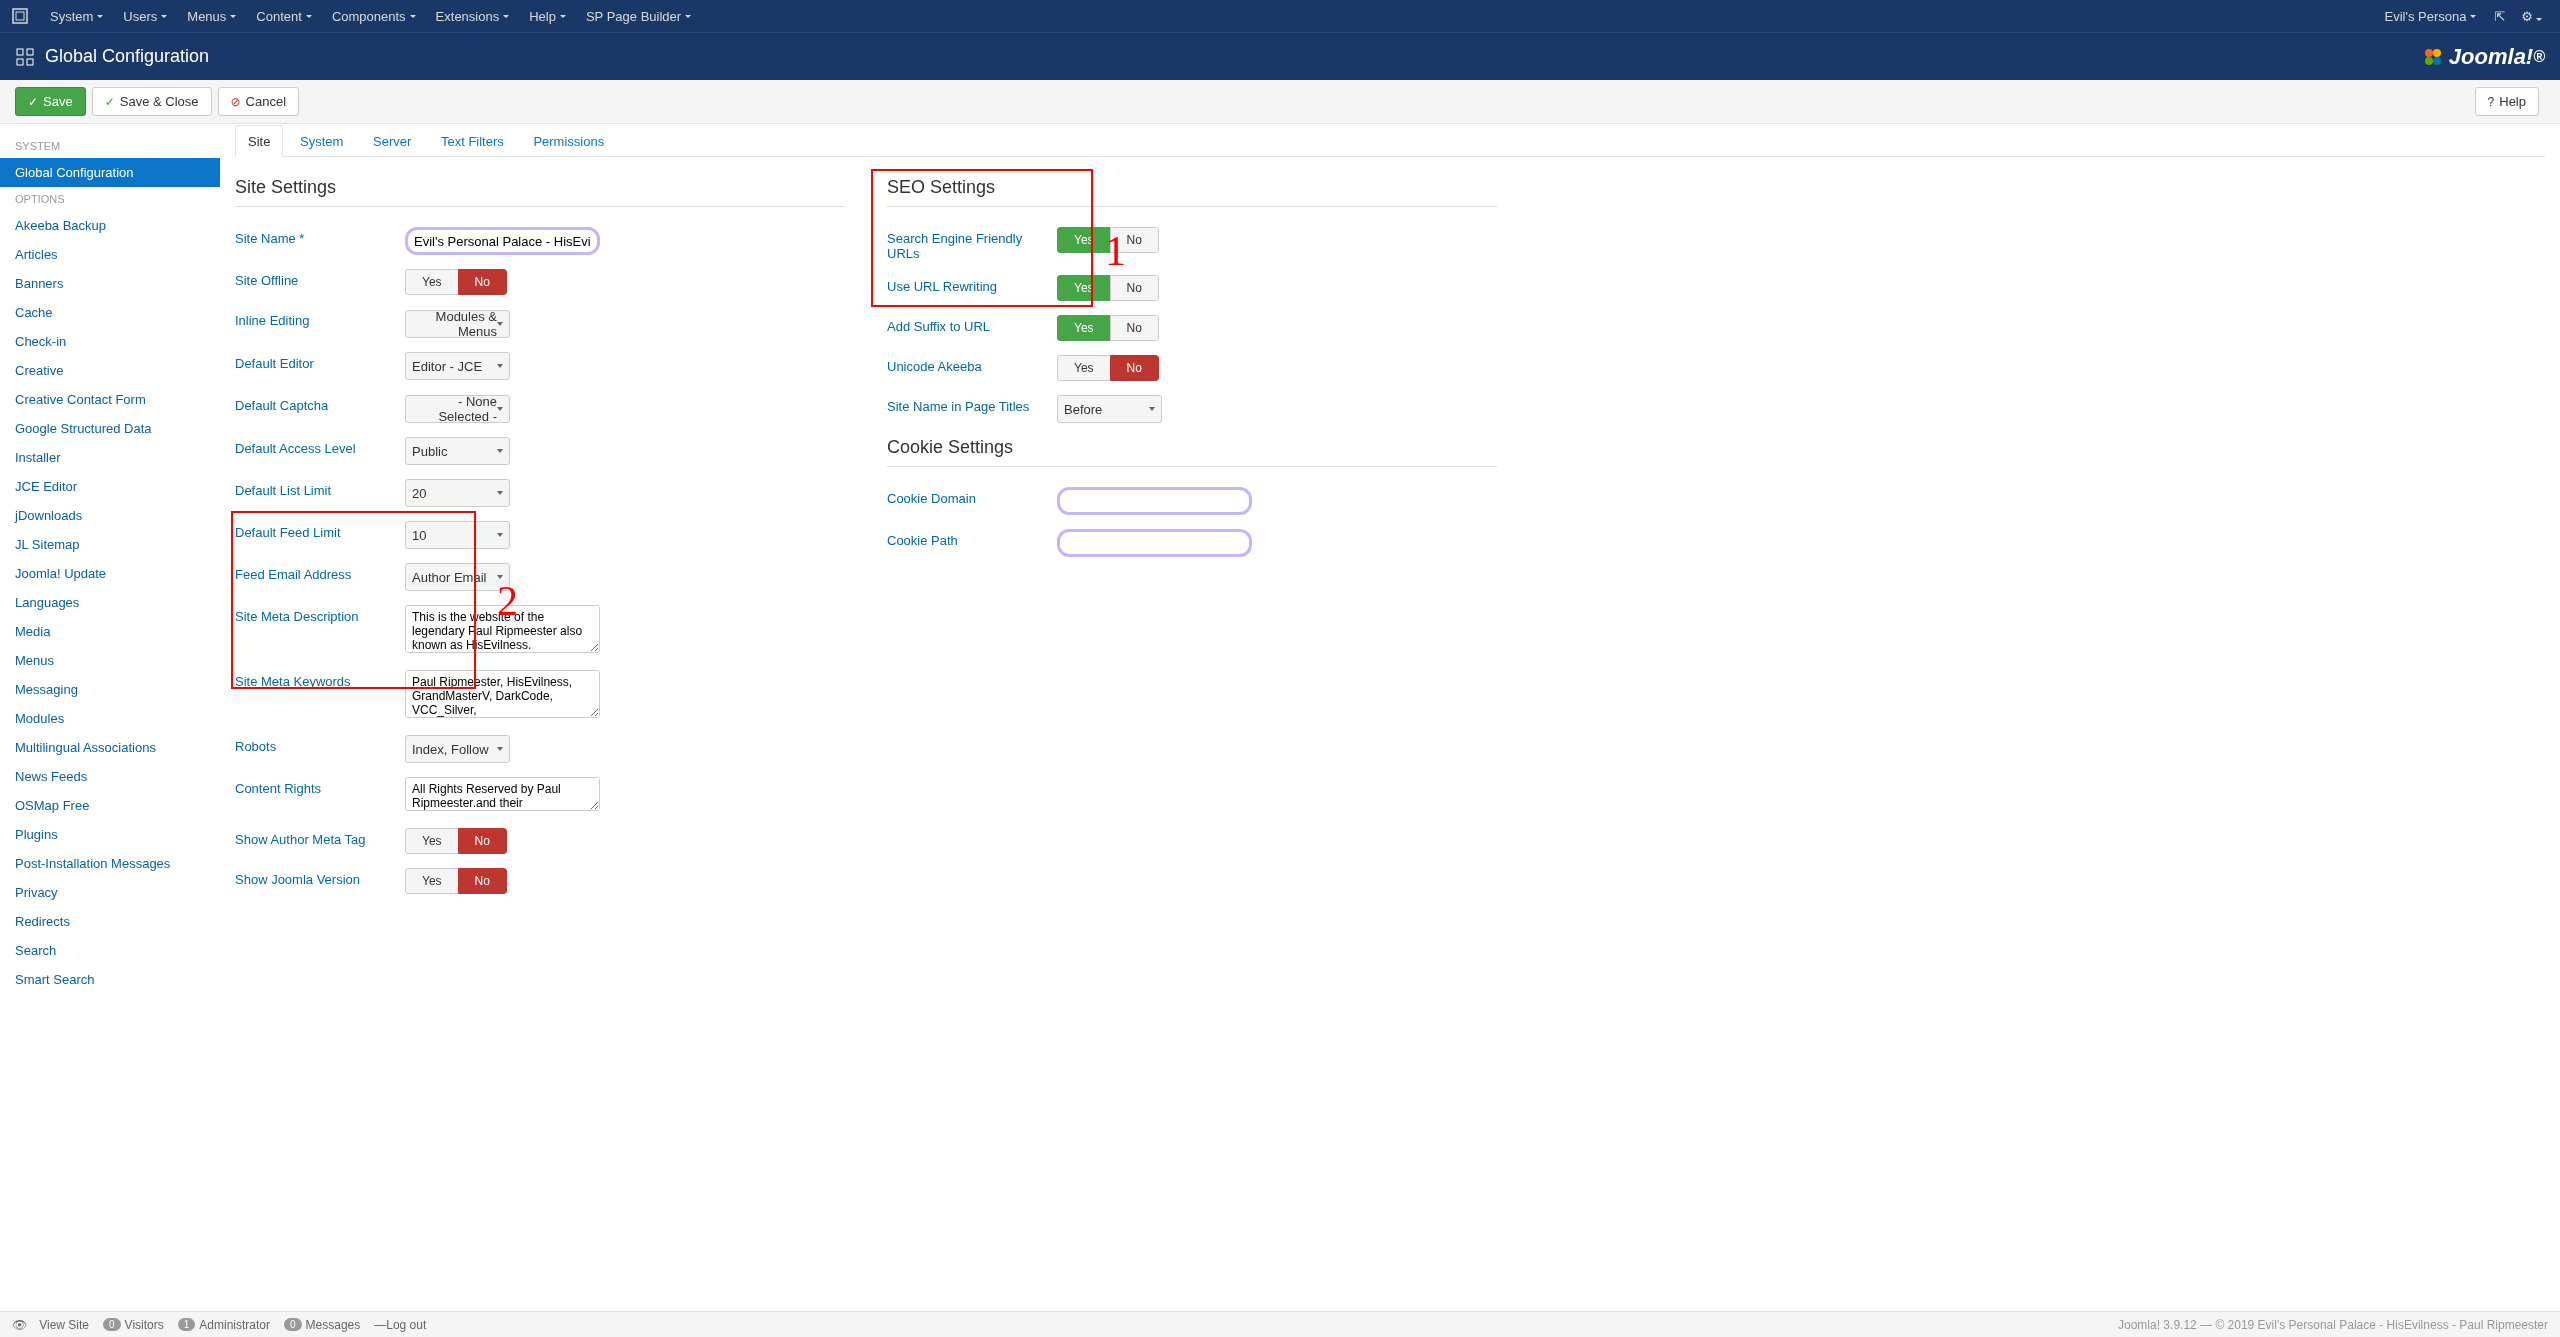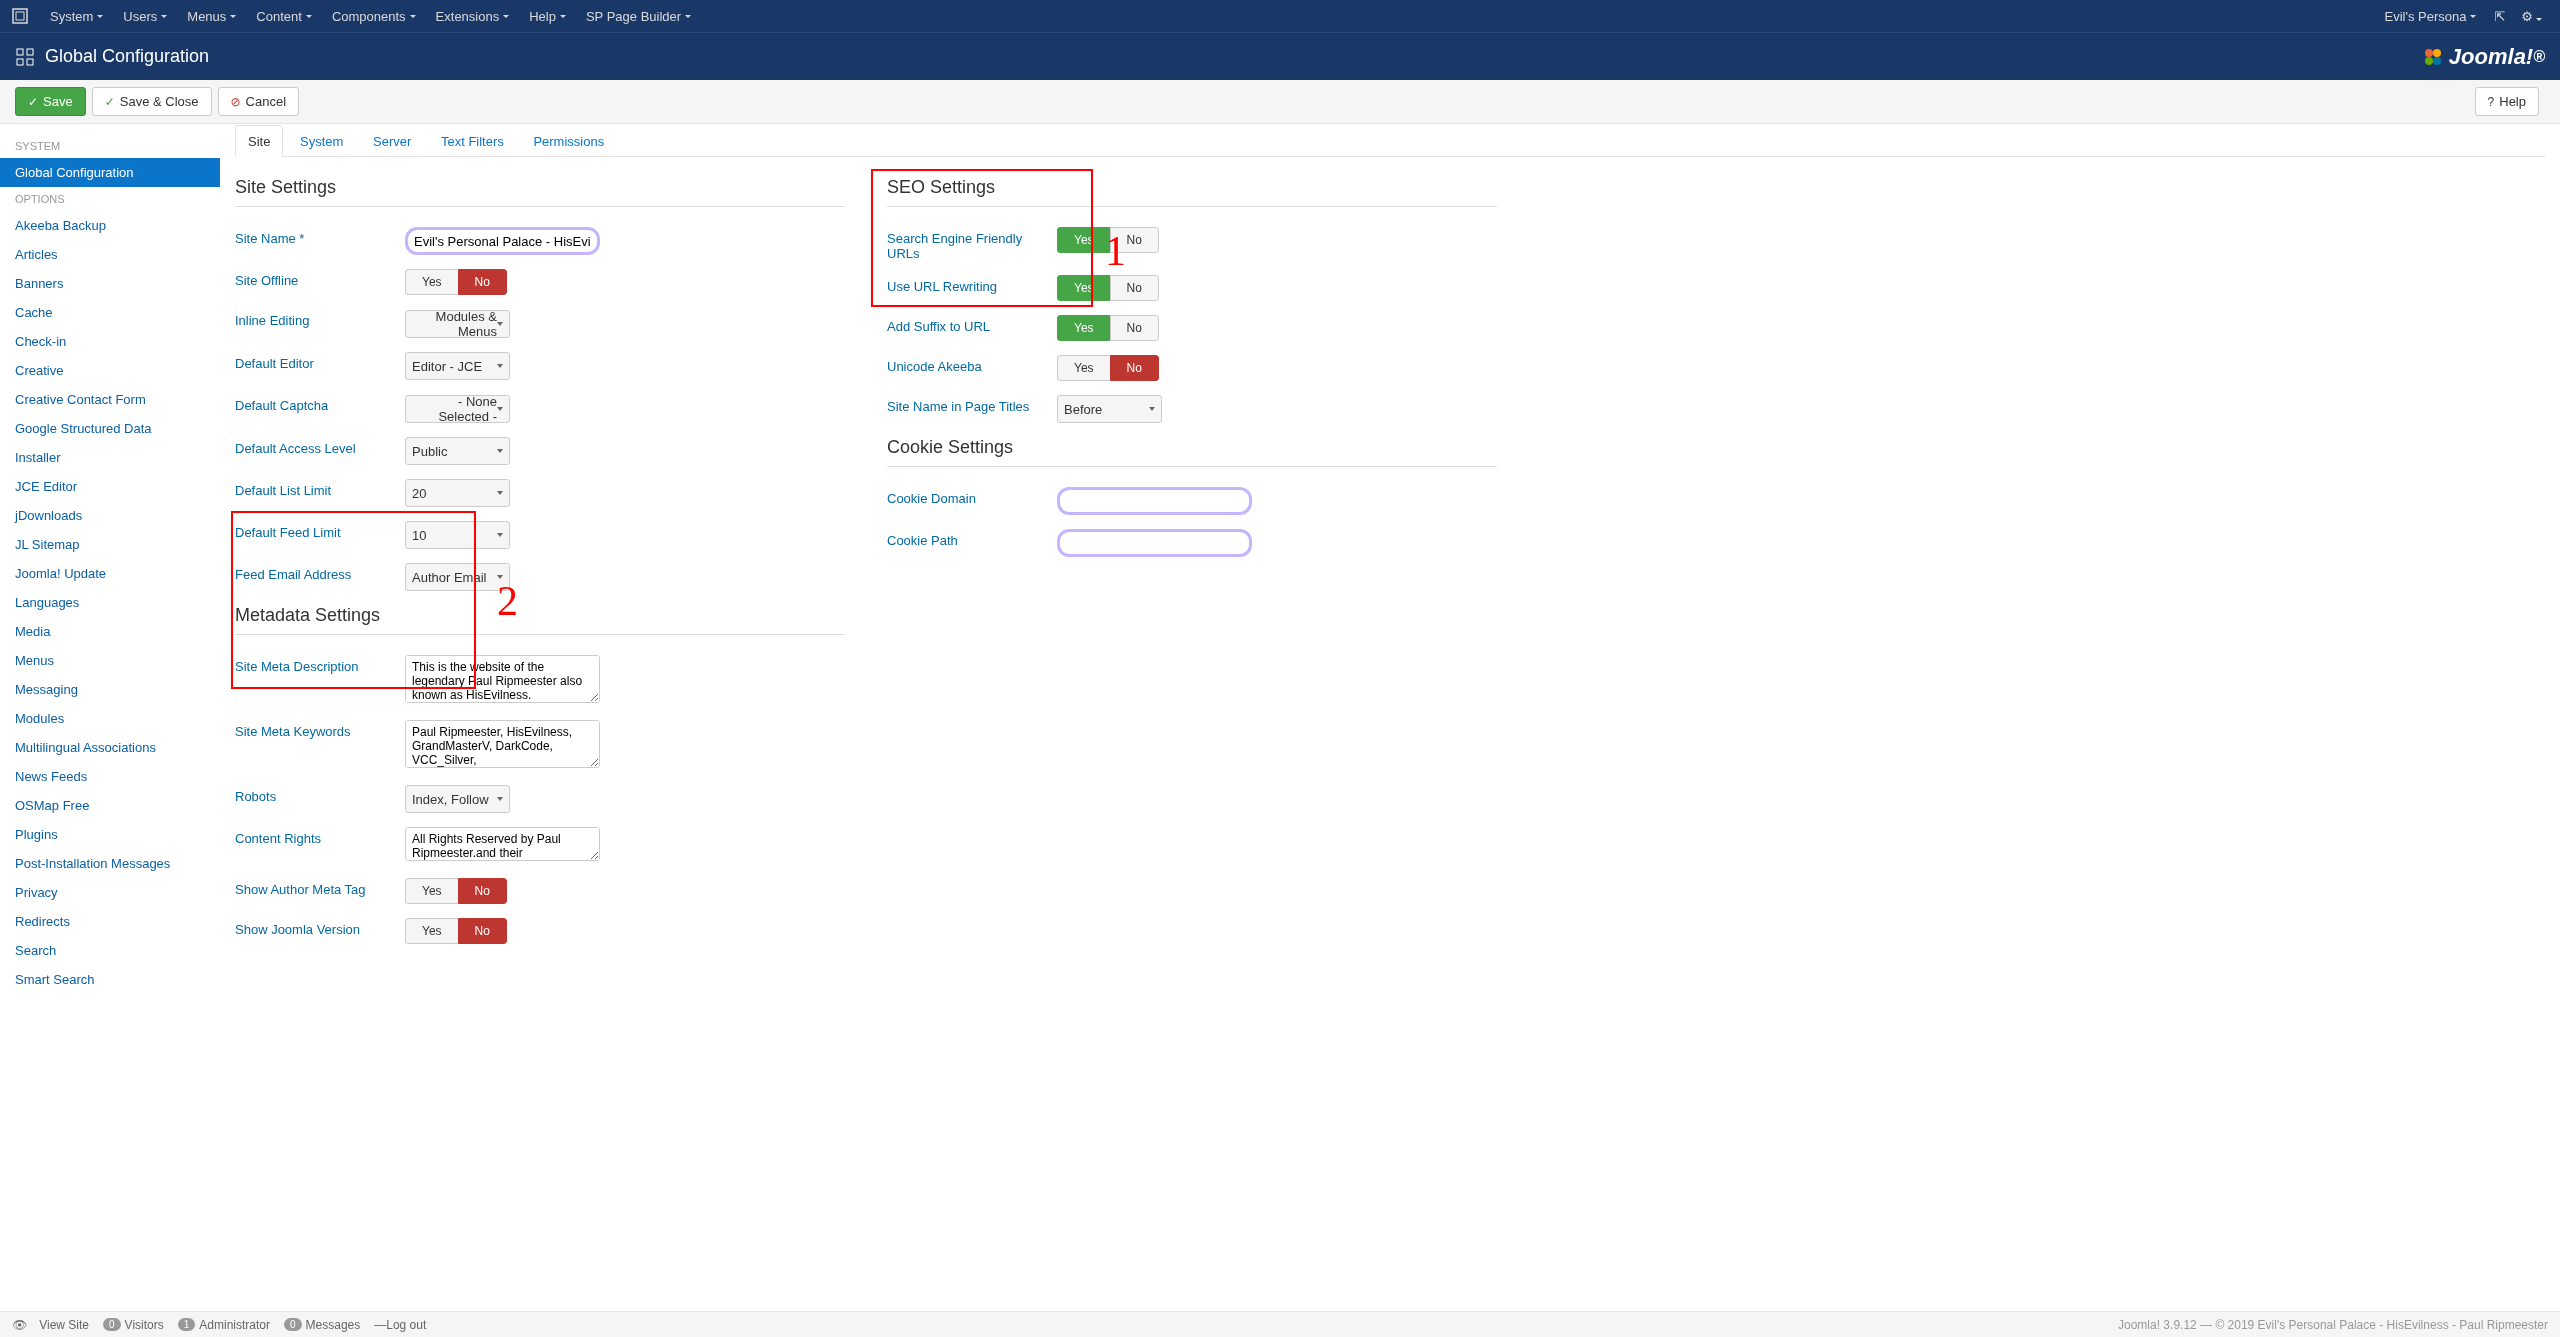--- a/index.html
+++ b/index.html
@@ -280,21 +280,20 @@
         </div>
 
         <div class="control-group">
           <div class="control-label">Feed Email Address</div>
           <div class="controls"><div class="select">
                 <span>Author Email</span>
                 <span class="sel-caret"></span>
               </div></div>
         </div>
 
-        <h3 class="section-heading" style="margin-top:10px;">Metadata Settings</h3>
 
         <div class="control-group">
           <div class="control-label">Site Meta Description</div>
           <div class="controls"><textarea class="textarea" style="">This is the website of the legendary Paul Ripmeester also known as HisEvilness.</textarea></div>
         </div>
 
         <div class="control-group">
           <div class="control-label">Site Meta Keywords</div>
           <div class="controls"><textarea class="textarea" style="">Paul Ripmeester, HisEvilness, GrandMasterV, DarkCode, VCC_Silver,</textarea></div>
         </div>

